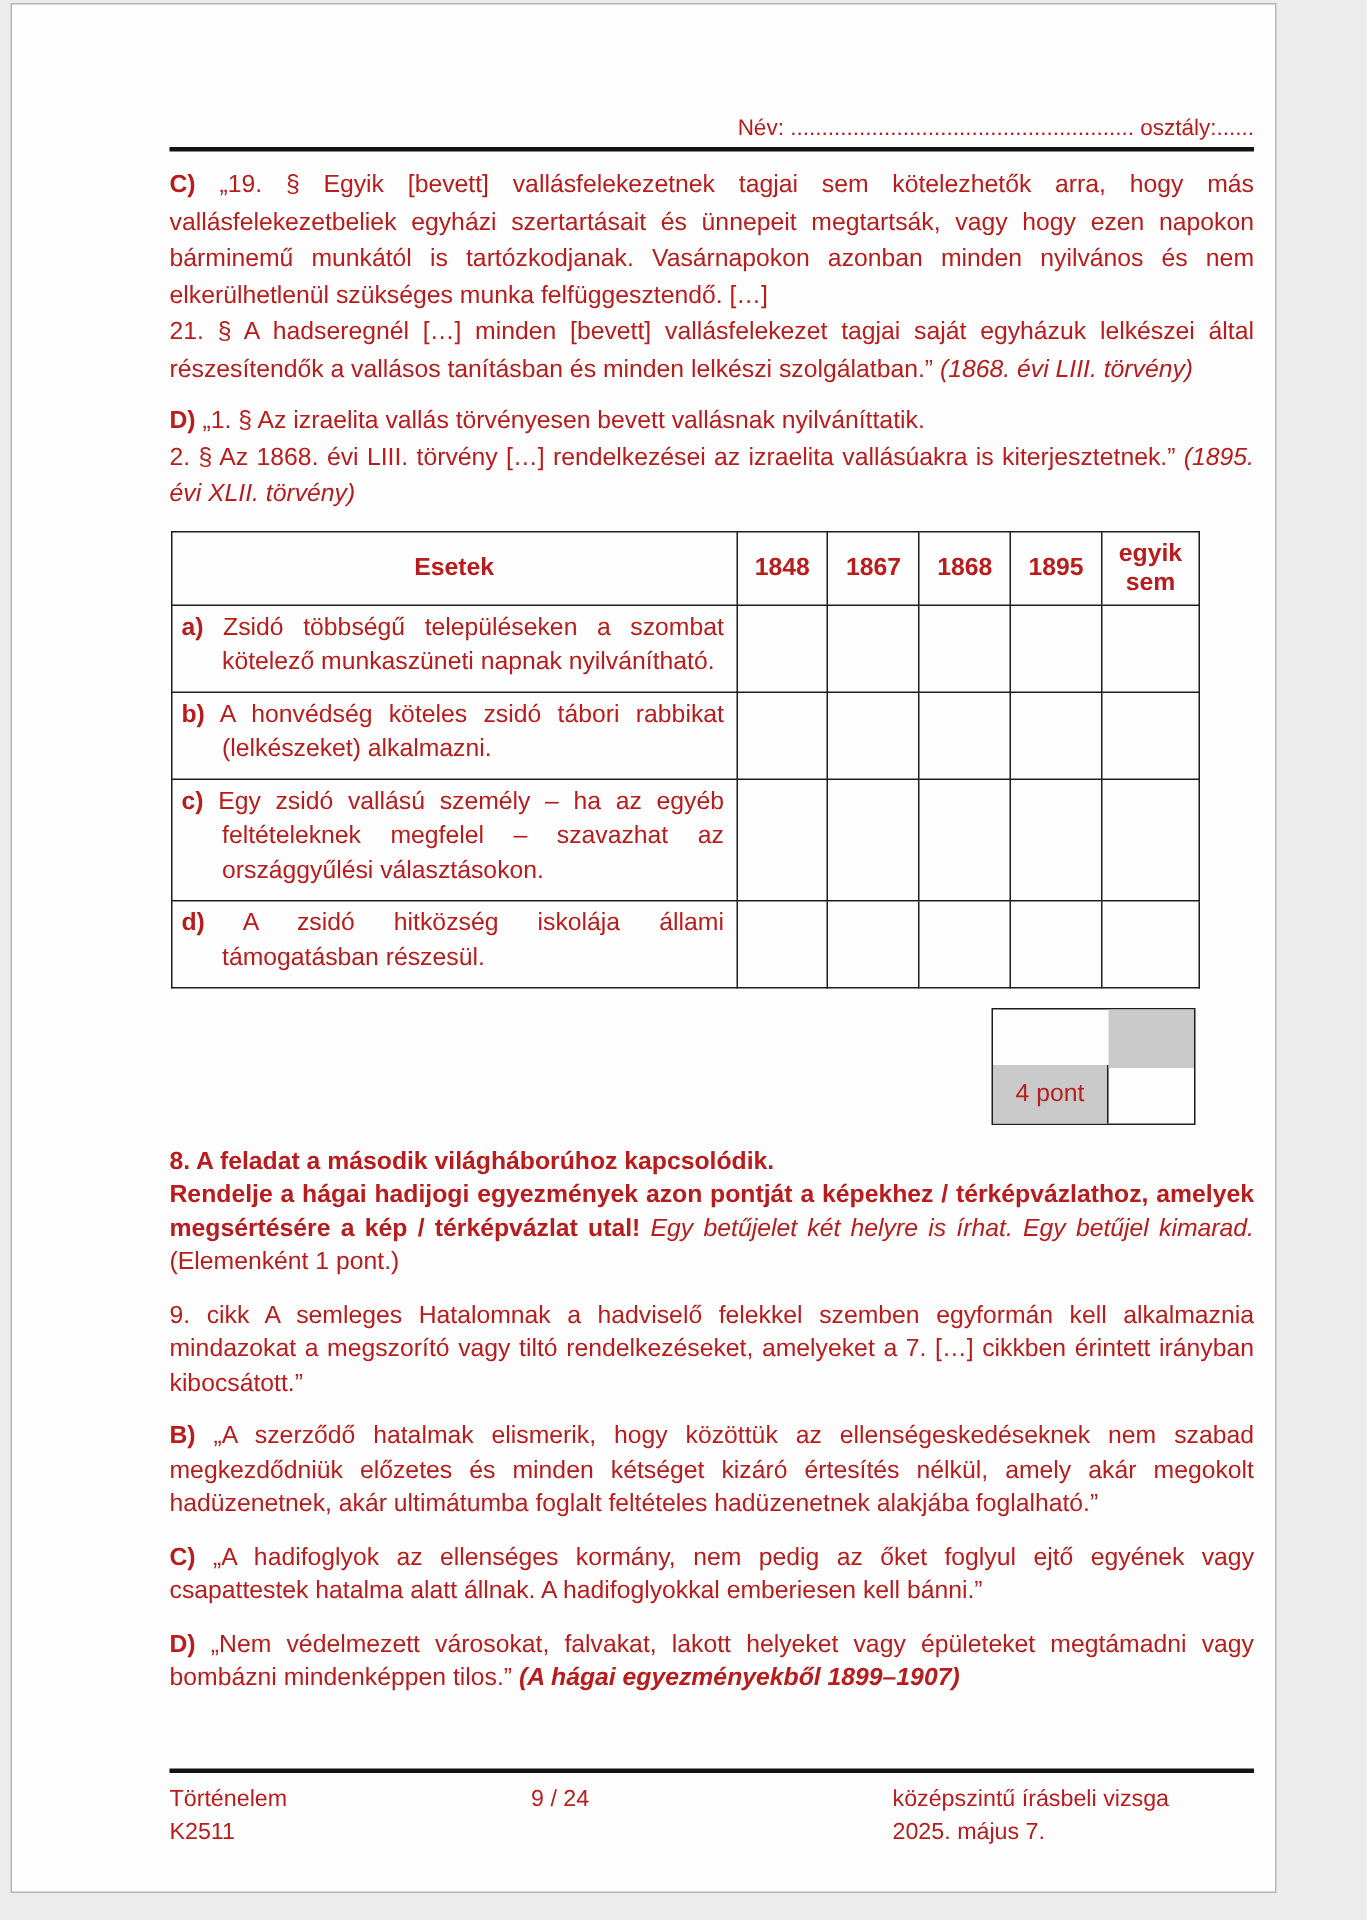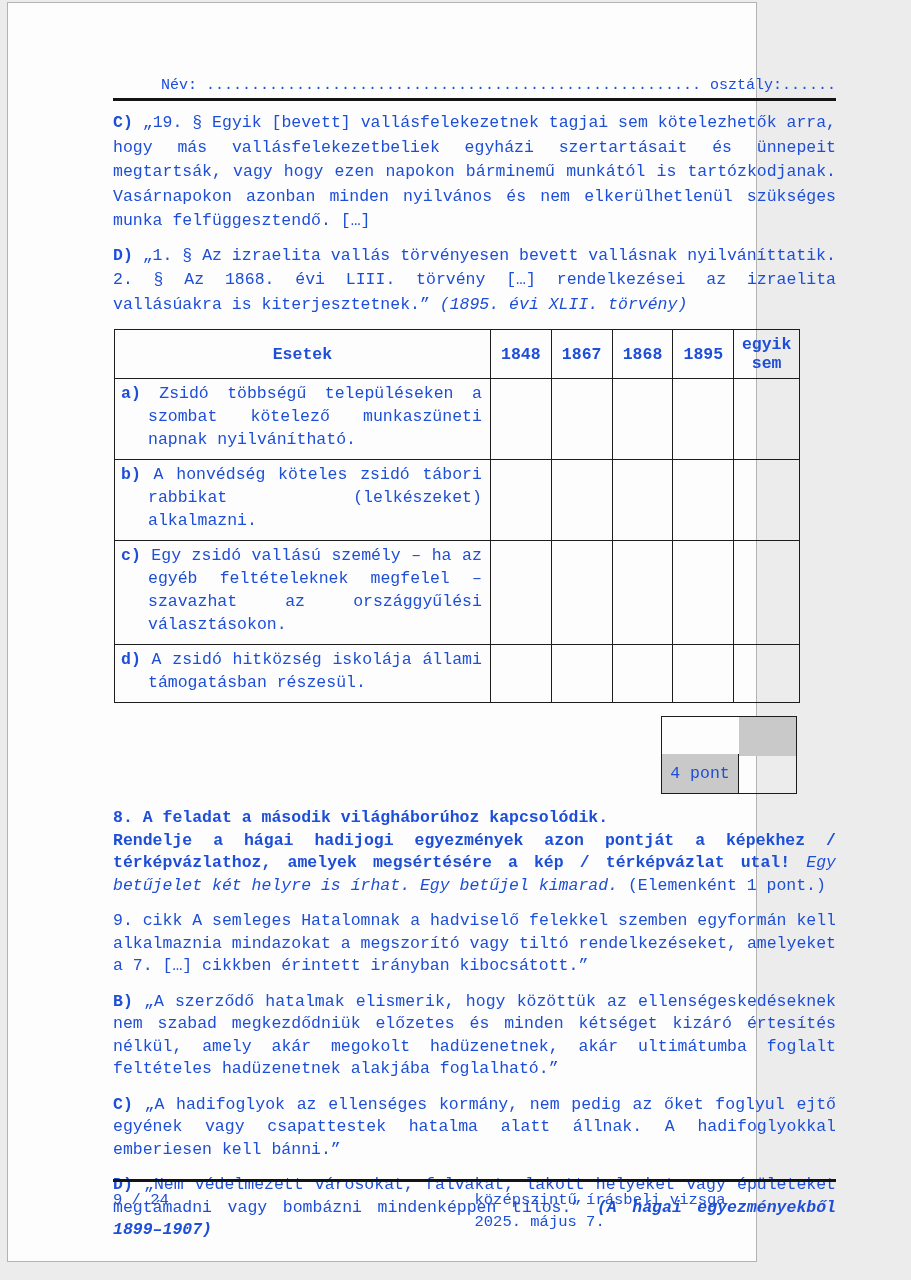--- a/index.html
+++ b/index.html
@@ -4,26 +4,26 @@
 <style>
   html, body {
     margin: 0; padding: 0;
     width: 911px; height: 1280px;
     background: #ececec;
     overflow: hidden;
   }
   .page {
     position: relative;
     box-sizing: border-box;
-    width: 750px; height: 1260px;
+    width: 844px; height: 1260px;
     margin: 2px 0 0 7px;
     background: #fdfdfd;
     border: 1px solid #b3b3b3;
-    font-family: Liberation Mono, monospace;
-    color: #1d4ed8;
+    font-family: Liberation Sans, sans-serif;
+    color: #b91c1c;
   }
   .content {
     position: absolute;
     left: 105px; top: 0;
     width: 723px;
   }
   .name-line {
     margin-top: 74px;
     text-align: right;
     font-size: 15px;
@@ -108,20 +108,21 @@
 <body>
 
 <div class="page">
   <div class="content">
 
     <div class="name-line">Név: ....................................................... osztály:......</div>
     <div class="top-rule"></div>
 
     <div class="block">
       <p class="para"><b class="lbl">C)</b> <span>„19. § Egyik [bevett] vallásfelekezetnek tagjai sem kötelezhetők arra, hogy más vallásfelekezetbeliek egyházi szertartásait és ünnepeit megtartsák, vagy hogy ezen napokon bárminemű munkától is tartózkodjanak. Vasárnapokon azonban minden nyilvános és nem elkerülhetlenül szükséges munka felfüggesztendő. […]</span></p>
+      <p class="para"><span>21. § A hadseregnél […] minden [bevett] vallásfelekezet tagjai saját egyházuk lelkészei által részesítendők a vallásos tanításban és minden lelkészi szolgálatban.”</span> <span class="src">(1868. évi LIII. törvény)</span></p>
     </div>
 
     <div class="block">
       <p class="para"><b class="lbl">D)</b> <span>„1. § Az izraelita vallás törvényesen bevett vallásnak nyilváníttatik.</span></p>
       <p class="para"><span>2. § Az 1868. évi LIII. törvény […] rendelkezései az izraelita vallásúakra is kiterjesztetnek.”</span> <span class="src">(1895. évi XLII. törvény)</span></p>
     </div>
 
     <table class="cases">
       <tbody>
           <tr>
@@ -201,20 +202,24 @@
 
     <div class="q">
       <p class="t8para"><b class="lbl">D)</b> <span>„Nem védelmezett városokat, falvakat, lakott helyeket vagy épületeket megtámadni vagy bombázni mindenképpen tilos.”</span> <span class="bital">(A hágai egyezményekből 1899–1907)</span></p>
     </div>
 
   </div>
 
   <div class="footer">
     <div class="footer-rule"></div>
     <div class="footer-cols">
+      <div class="f-left">
+        <div>Történelem</div>
+        <div>K2511</div>
+      </div>
       <div class="f-center">9 / 24</div>
       <div class="f-right">
         <div>középszintű írásbeli vizsga</div>
         <div>2025. május 7.</div>
       </div>
     </div>
   </div>
 </div>
 
 </body></html>

